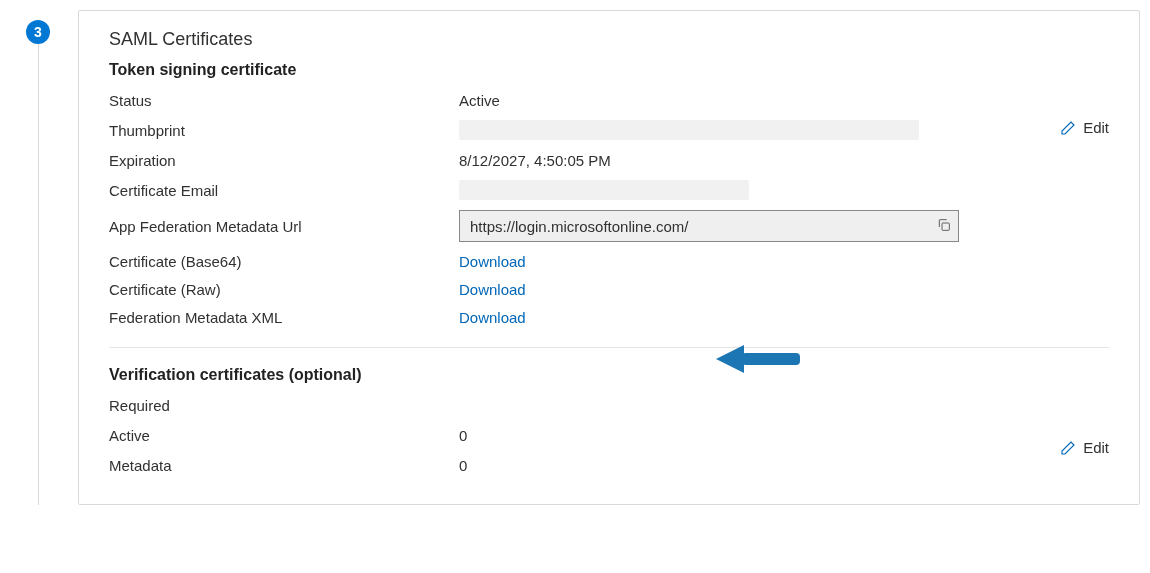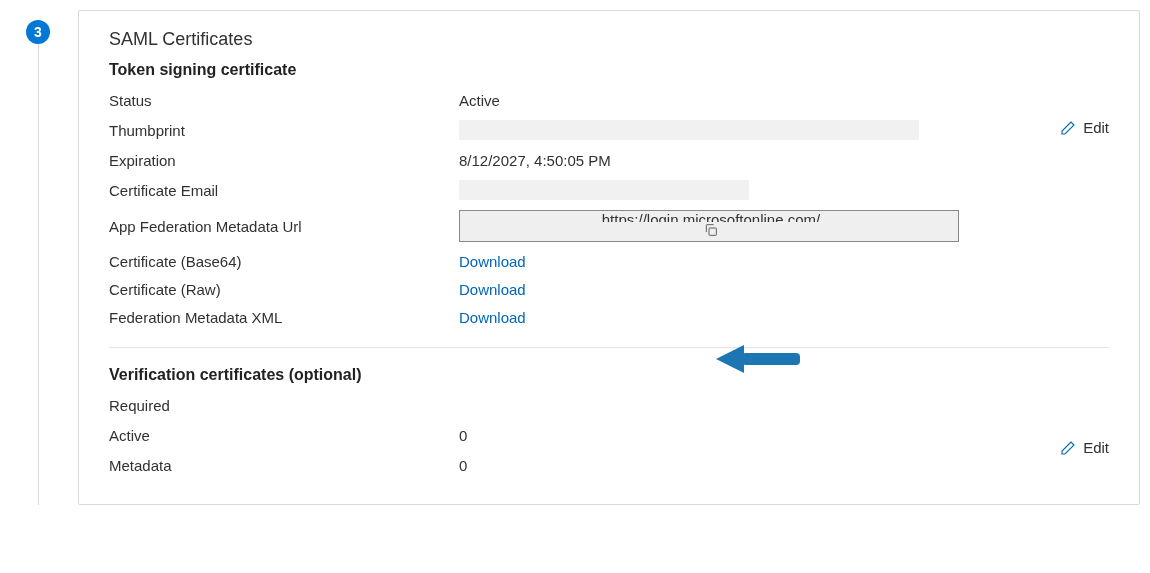--- a/index.html
+++ b/index.html
@@ -86,21 +86,20 @@
       display: flex;
       align-items: center;
       border: 1px solid #888;
       background: #efefef;
       width: 500px;
       height: 32px;
       padding: 0 6px 0 10px;
       font-size: 15px;
       margin-top: 4px;
       margin-bottom: 4px;
-      flex-direction: column;
     }
     .url-box .url-text {
       flex: 1;
       white-space: nowrap;
       overflow: hidden;
     }
     .copy-btn {
       cursor: pointer;
       color: #555;
       display: flex;

